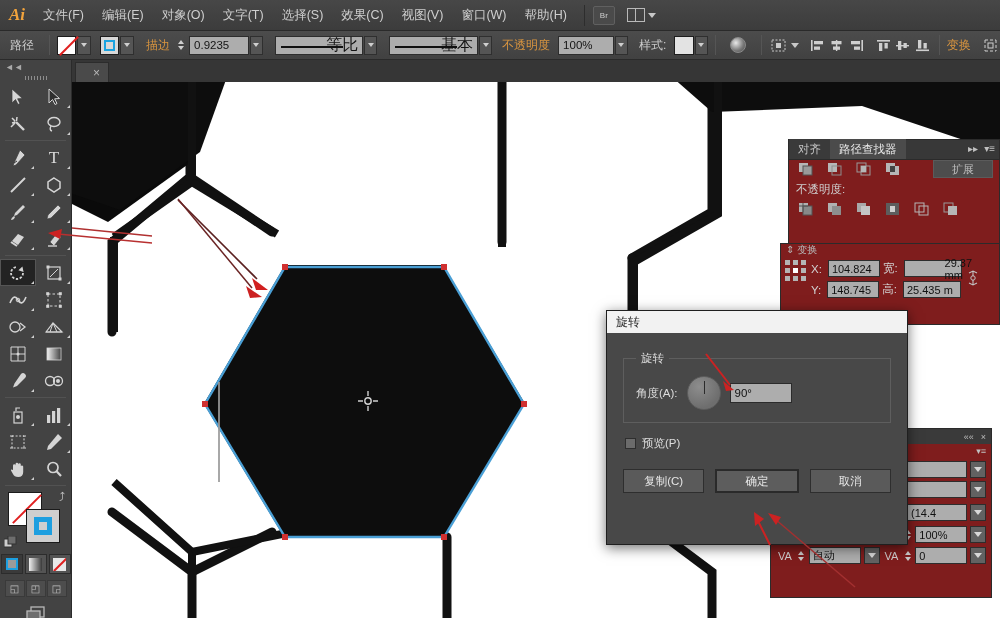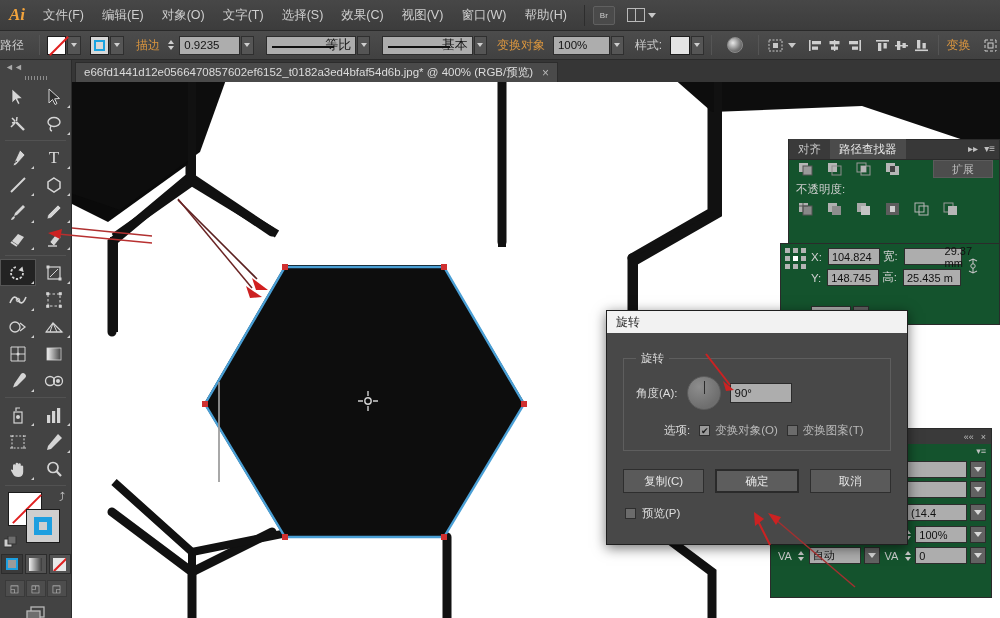--- a/index.html
+++ b/index.html
@@ -36,21 +36,21 @@
   .mini-arrange i{ border-right:1px solid #b9b9b9; }
   .mini-arrange i:last-child{ border-right:none; border-top:0; }
   .caret{ width:0;height:0;border-left:4px solid transparent;border-right:4px solid transparent;
      border-top:5px solid #c8c8c8; margin-left:3px;}
 
   
   #controlbar{
     position:absolute; left:0; top:31px; width:1000px; height:29px;
     background:linear-gradient(#4c4c4c,#414141);
     border-bottom:1px solid #2a2a2a;
-    display:flex; align-items:center; padding-left:0;justify-content:space-between;
+    display:flex; align-items:center; padding-left:10px;justify-content:space-between;
   }
   .cb-label{ color:#cacaca; font-size:12px; margin-right:8px; white-space:nowrap;}
   .cb-label.orange{ color:#d9953f; }
   .cb-sep{ width:1px; height:20px; background:#353535; border-right:1px solid #555; margin:0 7px;}
   .swatch{
     width:19px;height:19px;border:1px solid #1d1d1d; background:#fff; position:relative;
   }
   .swatch.none::after{
     content:""; position:absolute; left:-2px; top:8px; width:26px; height:2px;
     background:#e02020; transform:rotate(-45deg);
@@ -66,21 +66,21 @@
   .spin{ width:11px;height:19px; display:flex; flex-direction:column; justify-content:center; margin-right:1px;}
   .spin b{ width:0;height:0;border-left:3px solid transparent;border-right:3px solid transparent; display:block;}
   .spin b.up{ border-bottom:4px solid #cfcfcf; margin-bottom:2px;}
   .spin b.dn{ border-top:4px solid #cfcfcf;}
   .field{
     height:19px; background:#adadad; color:#141414; border:1px solid #2d2d2d;
     font-size:11.5px; display:flex; align-items:center; padding:0 4px; white-space:nowrap;
   }
   .combo{
     height:19px; background:#adadad; color:#141414; border:1px solid #2d2d2d;
-    font-size:13px; display:flex; align-items:center; justify-content:flex-end;
+    font-size:16px; display:flex; align-items:center; justify-content:flex-end;
     padding:0 4px; white-space:nowrap; position:relative;
   }
   .combo .lineview{ position:absolute; left:5px; top:9px; width:62px; height:2px; background:#111;}
   .ico-btn{
     width:21px;height:20px; display:flex;align-items:center;justify-content:center;
     color:#c9c9c9; font-size:13px;
   }
   .circle-ico{
     width:16px;height:16px;border-radius:50%;
     background:radial-gradient(circle at 35% 35%,#e8e8e8,#777 60%,#4a4a4a);
@@ -143,21 +143,21 @@
 
   
   #canvas{
     position:absolute; left:72px; top:82px; width:928px; height:536px;
     background:#ffffff; overflow:hidden;
   }
   #ball{ position:absolute; left:0; top:0; width:928px; height:536px;}
 
   
   .panel{
-    position:absolute; background:#14532d; border:1px solid #2b2b2b;
+    position:absolute; background:#7f1d1d; border:1px solid #2b2b2b;
   }
   .panel-tabs{
     height:20px; background:#383838; display:flex; align-items:flex-end;
     border-bottom:1px solid #2b2b2b; position:relative;
   }
   .ptab{
     height:20px; padding:0 9px; display:flex;align-items:center; font-size:11.5px;
     color:#c4c4c4; background:#3a3a3a;
   }
   .ptab.active{ background:#4b4b4b; color:#eaeaea;}
@@ -303,21 +303,21 @@
   <div class="mini-dd" style="margin-right:12px;">
       <b></b>
     </div>
   <div class="combo" style="width:96px;">
     <span class="lineview"></span>
     <span>基本</span>
   </div>
   <div class="mini-dd" style="margin-right:10px;">
       <b></b>
     </div>
-  <span class="cb-label orange">变换对象</span>
+  <span class="cb-label orange">不透明度</span>
   <div class="field" style="width:60px;">100%</div>
   <div class="mini-dd" style="margin-right:11px;">
       <b></b>
     </div>
   <span class="cb-label">样式:</span>
   <div class="swatch" style="width:21px;background:#e3e3e3;"></div>
   <div class="mini-dd">
       <b></b>
     </div>
   <div class="cb-sep"></div>
@@ -380,21 +380,20 @@
   <div class="ico-btn">
     <svg width="15" height="13" viewBox="0 0 15 13">
         <path d="M2 1 H13 M2 12 H13 M2 1 V12 M13 1 V12" stroke="#cfcfcf" fill="none" stroke-dasharray="3 2"></path>
         <rect x="5" y="4" width="5" height="5" fill="none" stroke="#cfcfcf"></rect>
       </svg>
   </div>
 </div>
 
 <div id="tabbar">
   <div id="doc-tab">
-    <span>e66fd1441d12e0566470857602ef6152_t0182a3ed4bfaf54d6b.jpg*  @  400%  (RGB/预览)</span>
     <span class="tabclose">×</span>
   </div>
 </div>
 
 <div id="toolbar">
   <div id="tb-collapse">◄◄</div>
   <div id="tb-grip">
       <i></i>
     </div>
 
@@ -818,20 +817,21 @@
     <div class="pf-btn">
       <svg width="15" height="14" viewBox="0 0 15 14">
           <rect x="1" y="1" width="9" height="9" fill="none" stroke="#9a9a9a"></rect>
           <rect x="5" y="4" width="9" height="9" fill="#b6b6b6"></rect>
         </svg>
     </div>
   </div>
 </div>
 
 <div class="panel" id="transform-panel">
+  <div style="height:12px;display:flex;align-items:center;padding-left:5px;color:#b6b6b6;font-size:10px;">⇕ 变换</div>
   <div class="tp-grid" style="height:62px;align-items:flex-start;padding-top:4px;">
     <div class="ref-pt">
       <i></i>
         <i></i>
         <i></i>
         <i></i>
         <i class="c"></i>
         <i></i>
         <i></i>
         <i></i>
@@ -941,42 +941,31 @@
   <div id="dlg-body">
     <fieldset class="grp">
       <legend>旋转</legend>
       <div class="ang-row">
         <span class="ang-lab">角度(A):</span>
         <span class="dial">
             <i></i>
           </span>
         <span class="ang-field">90°</span>
       </div>
-      <div class="opt-row">
-        <span class="opt-lab">选项:</span>
-        <span class="chkwrap">
-          <span class="chk">✔</span>
-          <span>变换对象(O)</span>
-        </span>
-        <span class="chkwrap">
-          <span class="chk empty"></span>
-          <span>变换图案(T)</span>
-        </span>
-      </div>
     </fieldset>
+
+    <div id="prev-row">
+      <span class="chk empty"></span>
+      <span style="color:#dcdcdc;font-size:11.5px;">预览(P)</span>
+    </div>
 
     <div id="btn-row">
       <div class="dbtn">复制(C)</div>
       <div class="dbtn primary">确定</div>
       <div class="dbtn">取消</div>
-    </div>
-
-    <div id="prev-row">
-      <span class="chk empty"></span>
-      <span style="color:#dcdcdc;font-size:11.5px;">预览(P)</span>
     </div>
   </div>
 </div>
 
 <svg class="anno" style="left:0;top:0;width:1000px;height:618px;" viewBox="0 0 1000 618">
 
   <g>
     <path d="M152 243 L58 234" stroke="#b83030" stroke-width="1.6" fill="none"></path>
     <path d="M48 233 L62 229 L60 239 Z" fill="#cc2222"></path>
   </g>

